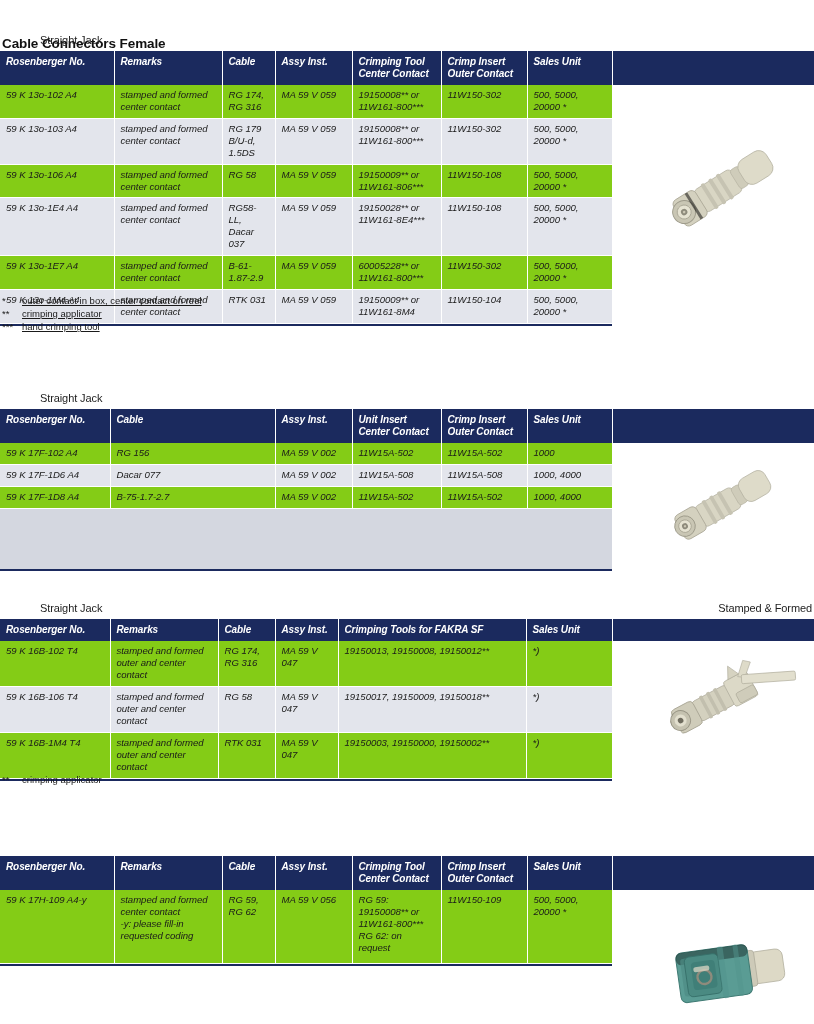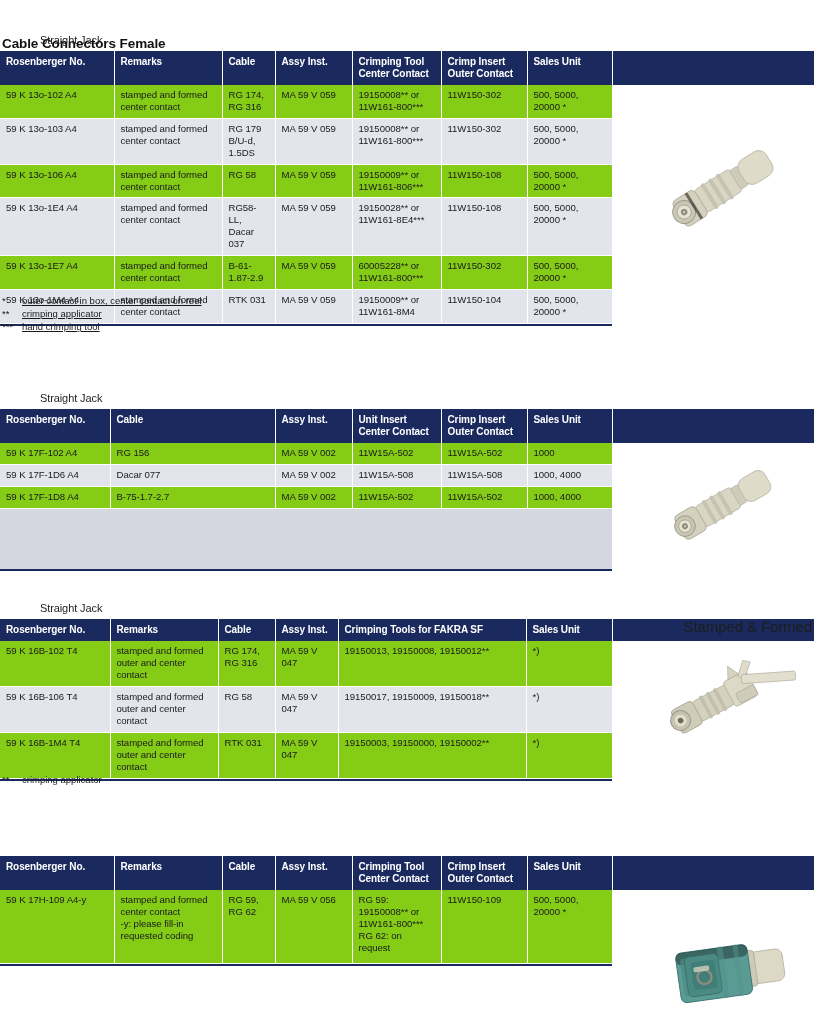--- a/index.html
+++ b/index.html
@@ -29,30 +29,31 @@
   .section-head {
     position: relative;
     height: 17px;
     padding-left: 8px;
     font-size: 11px;
     color: #1d1d1d;
     letter-spacing: -0.1px;
     margin-left: 32px;
   }
   .section-head .right-label {
-    position: absolute; right: 2px; top: 16px;
-    font-size: 15px;
+    position: absolute; right: 2px; top: 0;
+    font-size: 11px;
     color: #1d1d1d;
   }
 
   
   table.dt {
     border-collapse: collapse;
     width: 814px;
     table-layout: fixed;
+    font-style: italic;
   }
   table.dt th {
     background: #1b2a5e;
     color: #ffffff;
     font-size: 10px;
     font-weight: bold;
     text-align: left;
     vertical-align: top;
     padding: 5px 5px 5px 6px;
     line-height: 1.18;

